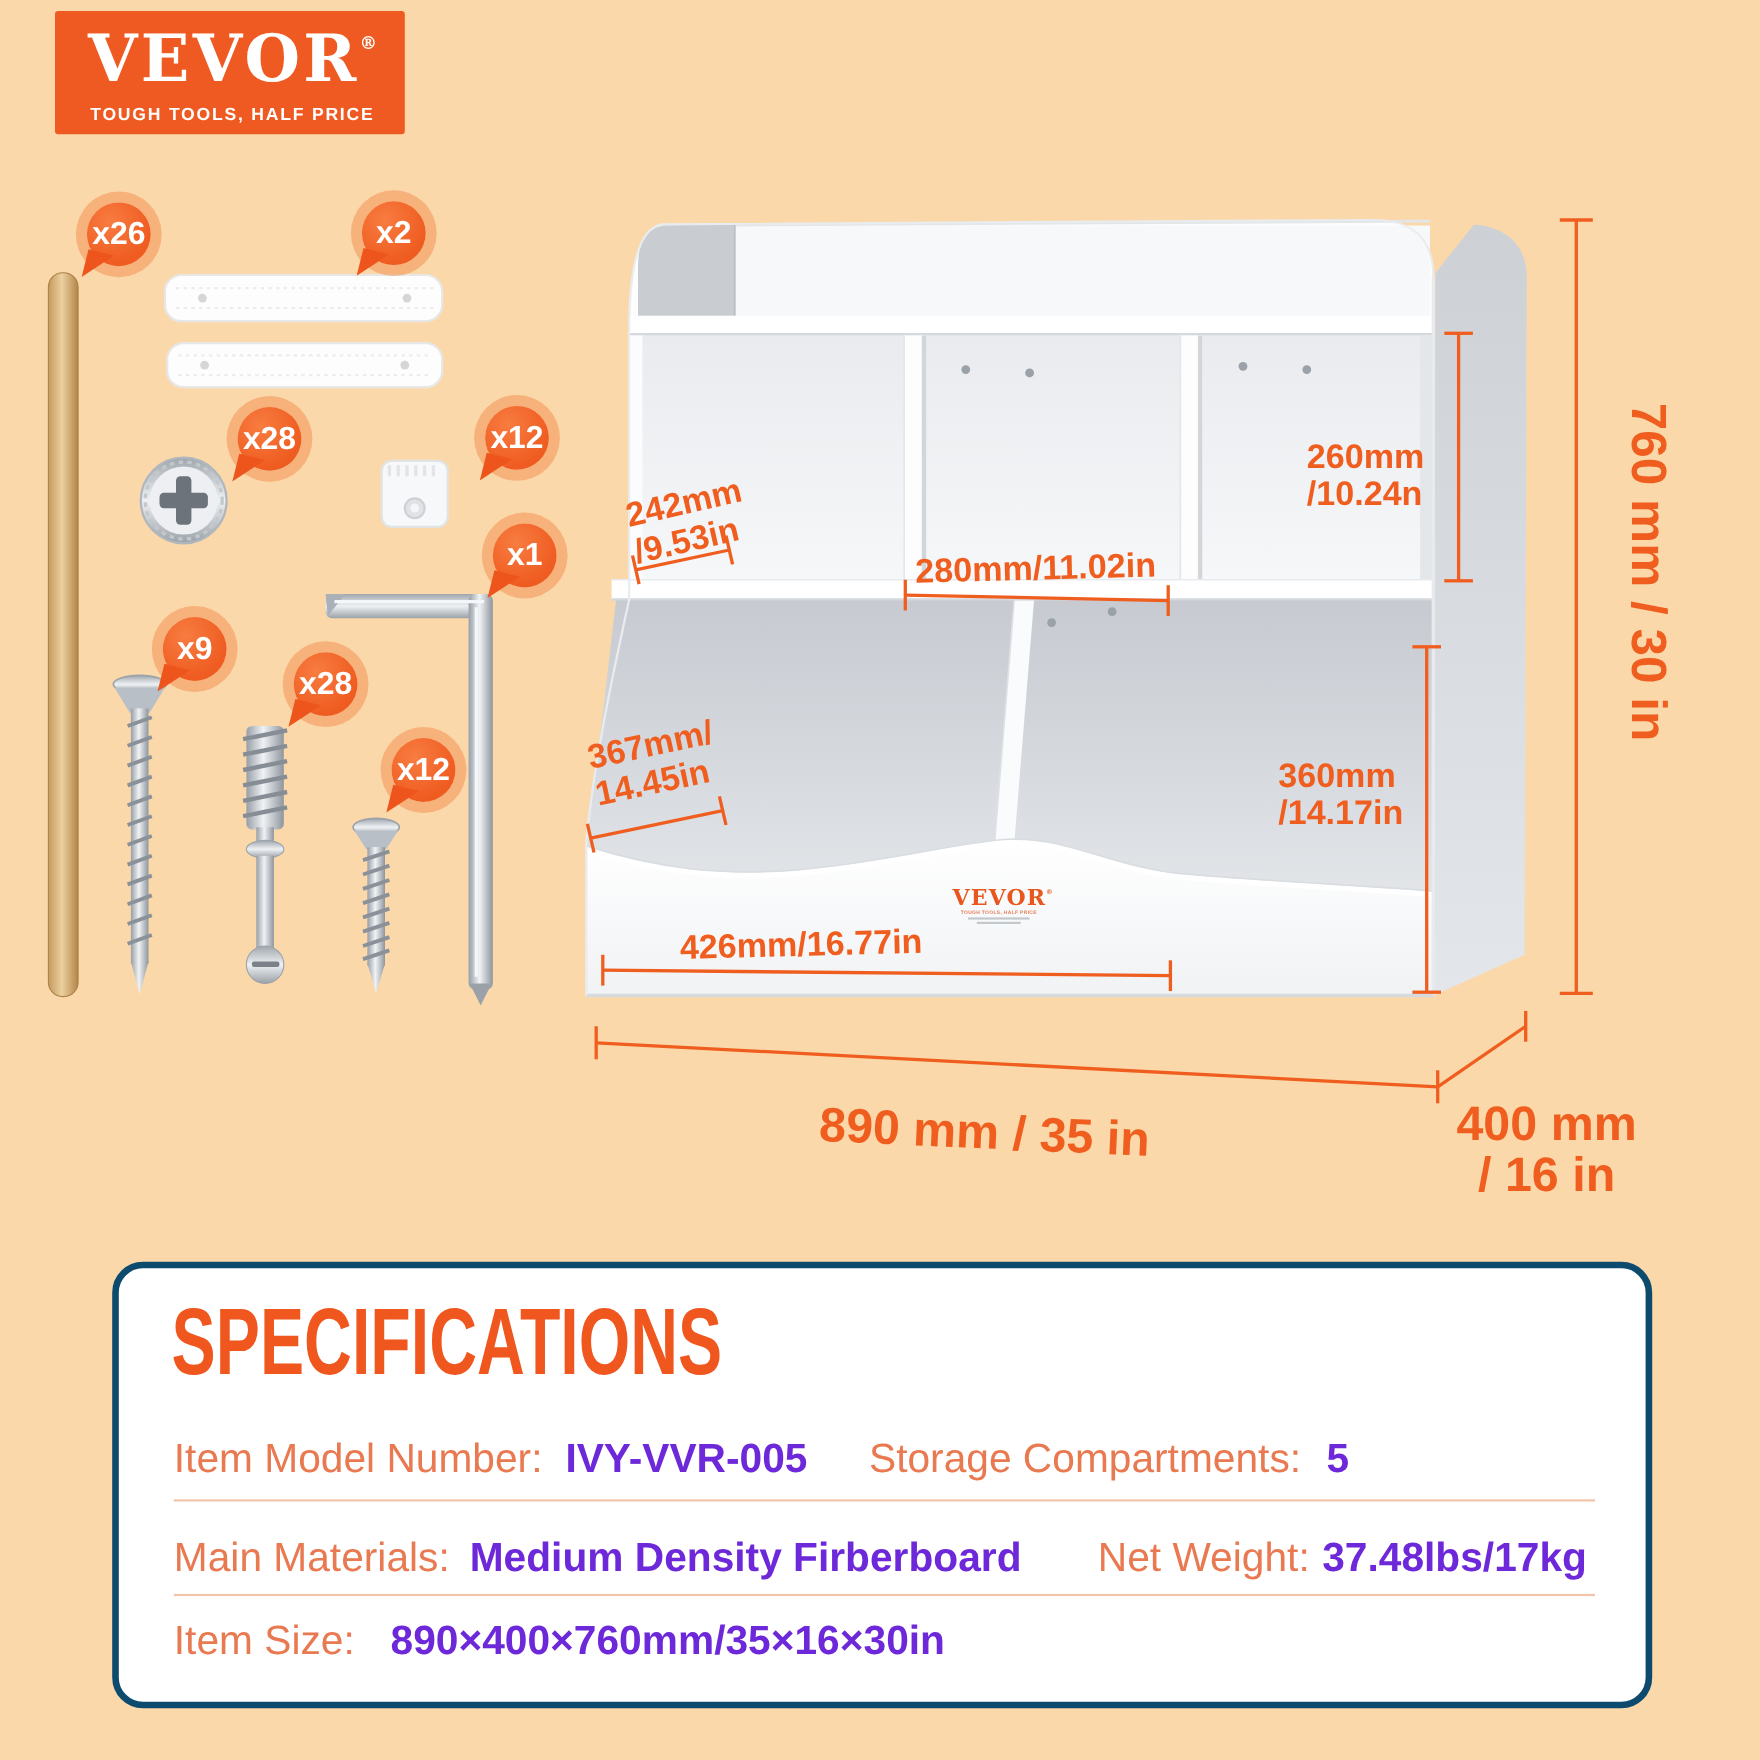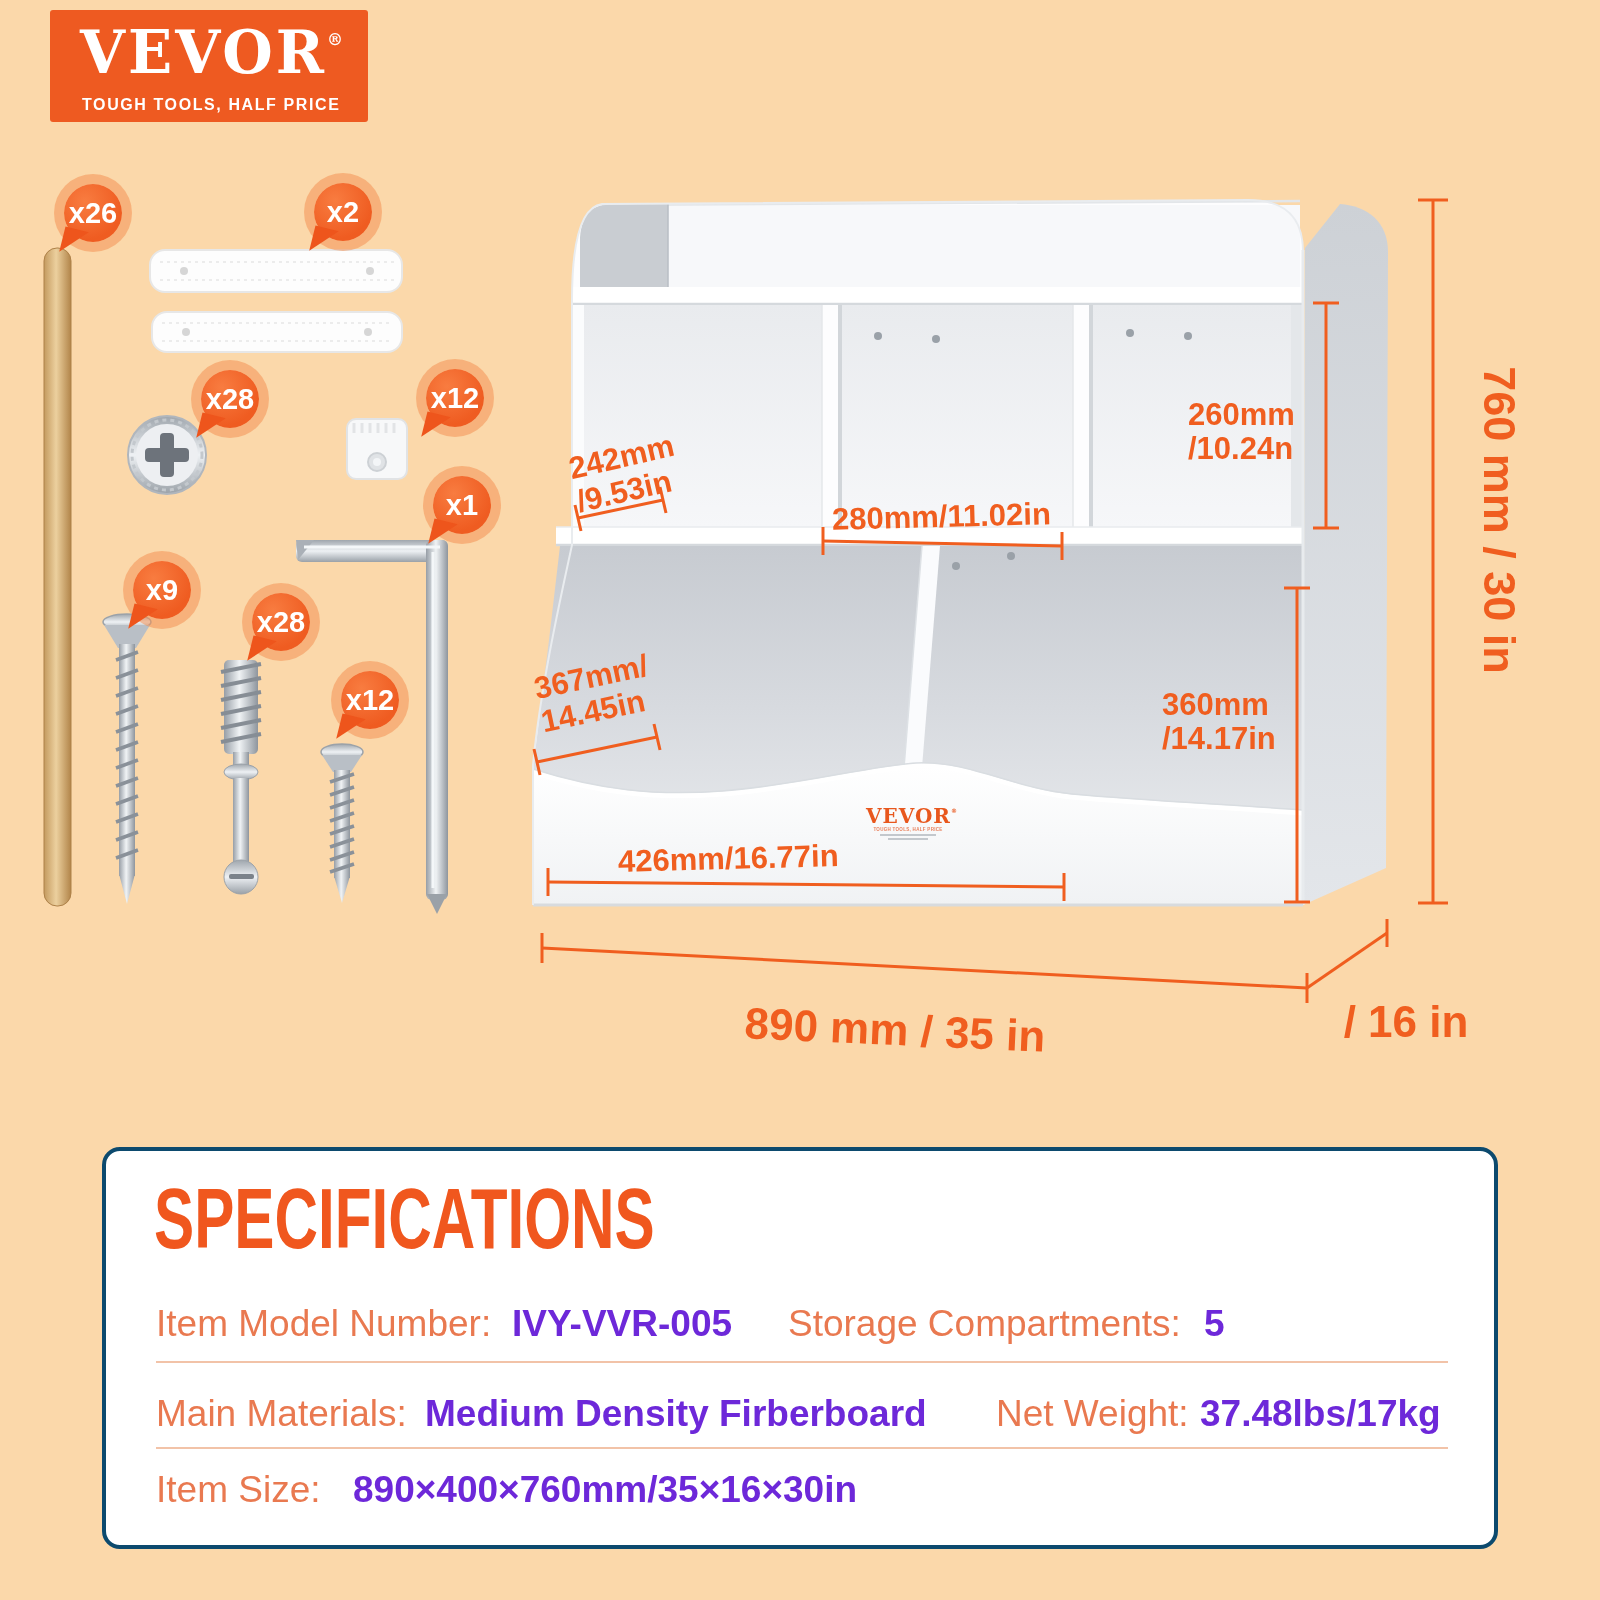--- a/index.html
+++ b/index.html
@@ -30,20 +30,21 @@
   }
 
   
   .qty{
     position:absolute;width:58px;height:58px;border-radius:50%;
     background:radial-gradient(circle at 36% 30%, #f87c40, #ef5c21 70%);
     box-shadow:0 0 0 10px rgba(244,146,84,0.55);
     color:#fff;font-size:29px;font-weight:bold;
     display:flex;align-items:center;justify-content:center;
     z-index:5;
+    margin-left:15px;
   }
   .qty::after{
     content:"";position:absolute;left:-2px;bottom:-13px;
     width:0;height:0;border-style:solid;
     border-width:26px 24px 0 0;
     border-color:#ee551c transparent transparent transparent;
     transform:rotate(14deg);
     z-index:-1;
   }
 
@@ -70,21 +71,21 @@
     text-align:center;z-index:4;color:#E8571D;
   }
   .print-word{font-family:"DejaVu Serif",serif;font-weight:bold;font-size:20px;letter-spacing:1px;line-height:1;}
   .print-reg{font-size:6px;vertical-align:10px;}
   .print-tag{font-size:4.5px;font-weight:bold;color:#e8825e;letter-spacing:.3px;margin-top:1px;}
   .print-bar{height:2px;background:#c3c8cd;margin:2px auto 0;}
 
   
   .panel{
     position:absolute;left:102px;top:1147px;width:1388px;height:394px;
-    background:#fff;border:4px solid #0c4a6e;border-radius:18px;z-index:5;
+    background:#fff;border:6px solid #0c4a6e;border-radius:28px;z-index:5;
   }
   .panel-title{
     position:absolute;left:48px;top:18px;
     color:#F0571E;font-weight:bold;font-size:86px;letter-spacing:0px;
     transform:scaleX(0.70);transform-origin:left top;white-space:nowrap;
   }
   .spec-row{position:absolute;left:0;width:100%;height:46px;}
   .spec-row .lab,.spec-row .val{position:absolute;white-space:nowrap;font-size:37px;}
   .lab{color:#E97950;font-weight:normal;}
   .val{color:#6d28d9;font-weight:bold;}
@@ -365,20 +366,21 @@
     <div>367mm/</div>
     <div>14.45in</div>
   </div>
   <div class="dim" style="left:1162px;top:688px">
     <div>360mm</div>
     <div>/14.17in</div>
   </div>
   <div class="dim rot1" style="left:618px;top:842px">426mm/16.77in</div>
   <div class="dim dim-big rot2 center" style="left:695px;top:1006px;width:400px">890 mm / 35 in</div>
   <div class="dim dim-big center" style="left:1296px;top:999px;width:220px;line-height:1.06">
+    <div>400 mm</div>
     <div>/ 16 in</div>
   </div>
   <div class="dim-height">760 mm / 30 in</div>
 
   <div class="print">
     <div class="print-word"><span>VEVOR</span><span class="print-reg">®</span></div>
     <div class="print-tag">TOUGH TOOLS, HALF PRICE</div>
     <div class="print-bar" style="width:56px"></div>
     <div class="print-bar" style="width:40px"></div>
   </div>

